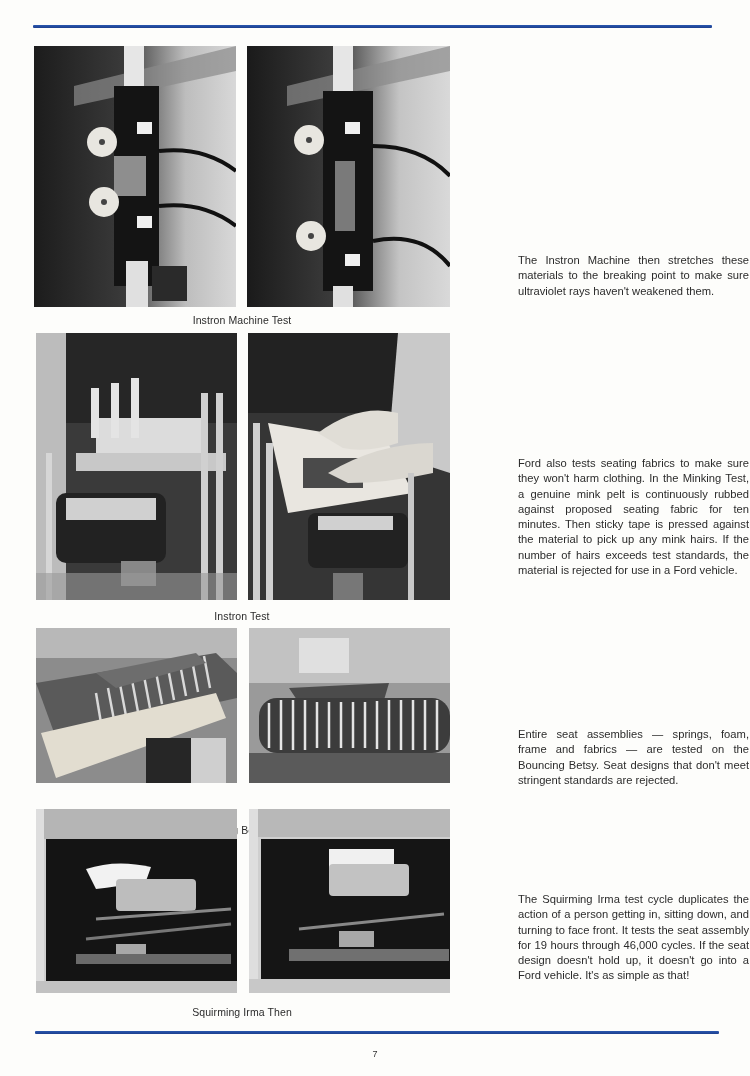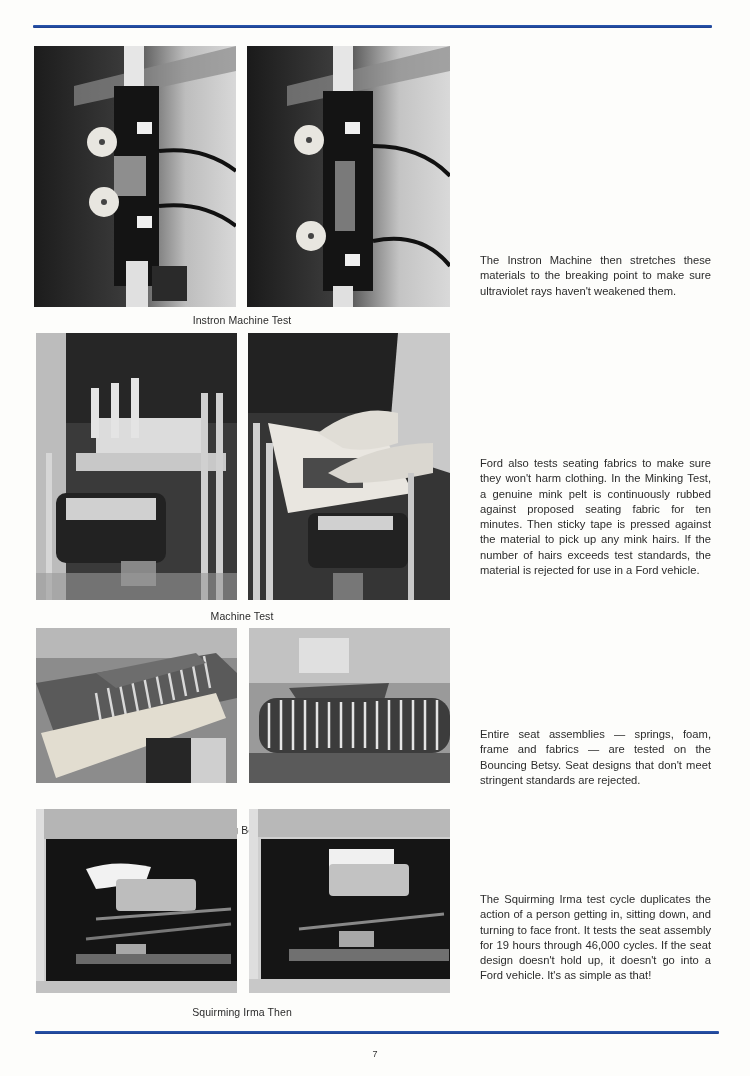--- a/index.html
+++ b/index.html
@@ -23,21 +23,21 @@
   }
   .photo svg { display: block; width: 100%; height: 100%; }
 
   .caption {
     position: absolute; left: 34px; width: 416px;
     text-align: center; font-size: 10.5px; color: #2b2b2b;
     letter-spacing: 0.1px;
   }
 
   .body-text {
-    position: absolute; left: 480px; width: 231px;
+    position: absolute; left: 518px; width: 231px;
     font-size: 11.2px; line-height: 15.3px; color: #2b2b2b;
     text-align: justify; text-align-last: left;
   }
 
   .page-number {
     position: absolute; left: 365px; top: 1049px; width: 20px;
     text-align: center; font-size: 9px; color: #333;
   }
 </style>
 </head>
@@ -130,21 +130,21 @@
     <path d="M70 100 Q110 70 150 80 L150 110 Q120 120 95 115 Z" fill="#e0ddd6"></path>
     <path d="M80 140 Q130 110 185 110 L185 140 Q140 150 100 150 Z" fill="#dad7d0"></path>
     <rect x="60" y="180" width="100" height="55" rx="8" fill="#222"></rect>
     <rect x="70" y="183" width="75" height="14" fill="#d0d0d0"></rect>
     <rect x="5" y="90" width="7" height="177" fill="#d0d0d0"></rect>
     <rect x="18" y="110" width="7" height="157" fill="#d0d0d0"></rect>
     <rect x="160" y="140" width="6" height="127" fill="#c8c8c8"></rect>
     <rect x="85" y="240" width="30" height="27" fill="#777"></rect>
   </svg>
 </div>
-<div class="caption" style="top:610px;">Machine Test</div>
+<div class="caption" style="top:610px;">Instron Test</div>
 <div class="body-text" style="top:456px;">Ford also tests seating fabrics to make sure they won't harm clothing. In the Minking Test, a genuine mink pelt is continuously rubbed against proposed seating fabric for ten minutes. Then sticky tape is pressed against the material to pick up any mink hairs. If the number of hairs exceeds test standards, the material is rejected for use in a Ford vehicle.</div>
 
 <div class="photo" style="left:36px;top:628px;width:201px;height:155px;" title="Bouncing Betsy rig pressing on seat springs">
   <svg viewBox="0 0 201 155" preserveAspectRatio="none">
     <rect width="201" height="155" fill="#8c8c8c"></rect>
     <rect x="0" y="0" width="201" height="30" fill="#b8b8b8"></rect>
     <polygon points="0,55 180,25 201,45 201,70 20,110" fill="#5a5a5a"></polygon>
     <g stroke="#d9d9d9" stroke-width="2.5">
       <line x1="60" y1="65" x2="65" y2="95"></line>
         <line x1="72" y1="60" x2="78" y2="92"></line>

